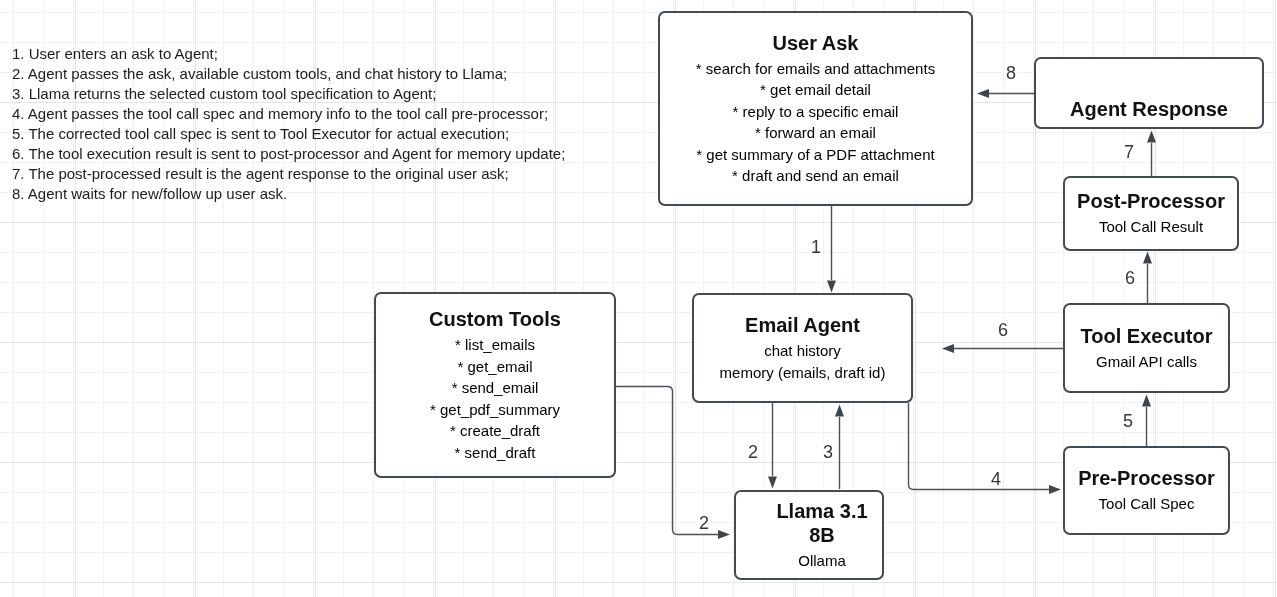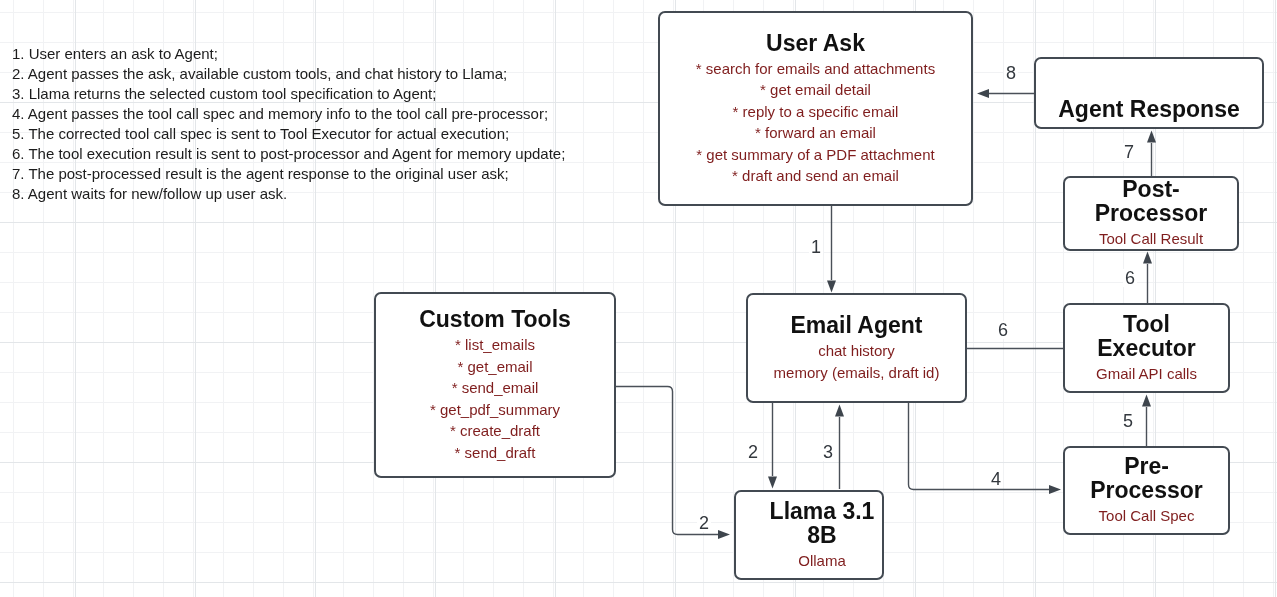--- a/index.html
+++ b/index.html
@@ -21,22 +21,22 @@
   .notes{
     position:absolute;left:12px;top:44px;width:640px;
     font-size:15px;line-height:20px;color:#1c1c1c;
   }
   .node{
     position:absolute;box-sizing:border-box;
     background:#ffffff;border:2px solid #434a52;border-radius:7px;
     display:flex;flex-direction:column;justify-content:center;align-items:center;
     text-align:center;padding:4px 6px;
   }
-  .node-title{font-weight:bold;font-size:23px;line-height:24px;margin-bottom:3px;}
-  .node-line{font-size:15px;line-height:21.5px;color:#7f1d1d;}
+  .node-title{font-weight:bold;font-size:20px;line-height:24px;margin-bottom:3px;}
+  .node-line{font-size:15px;line-height:21.5px;color:#000000;}
   .edges{position:absolute;left:0;top:0;width:1277px;height:597px;pointer-events:none;}
   .edge-label{
     position:absolute;transform:translate(-50%,-50%);
     font-size:18px;line-height:18px;color:#33383e;
     background:#ffffff;padding:0 2px;
   }
 </style>
 </head>
 <body>
 
@@ -103,21 +103,21 @@
   <div class="node" style="left:1063px;top:303px;width:167px;height:90px;">
     <div class="node-title">Tool Executor</div>
     <div class="node-line">Gmail API calls</div>
   </div>
 
   <div class="node" style="left:1063px;top:176px;width:176px;height:75px;">
     <div class="node-title">Post-Processor</div>
     <div class="node-line">Tool Call Result</div>
   </div>
 
-  <div class="node" style="left:746px;top:293px;width:221px;height:110px;">
+  <div class="node" style="left:692px;top:293px;width:221px;height:110px;">
     <div class="node-title">Email Agent</div>
     <div class="node-line">chat history</div>
     <div class="node-line">memory (emails, draft id)</div>
   </div>
 
   <div class="node" style="left:1063px;top:446px;width:167px;height:89px;">
     <div class="node-title">Pre-Processor</div>
     <div class="node-line">Tool Call Spec</div>
   </div>
 

